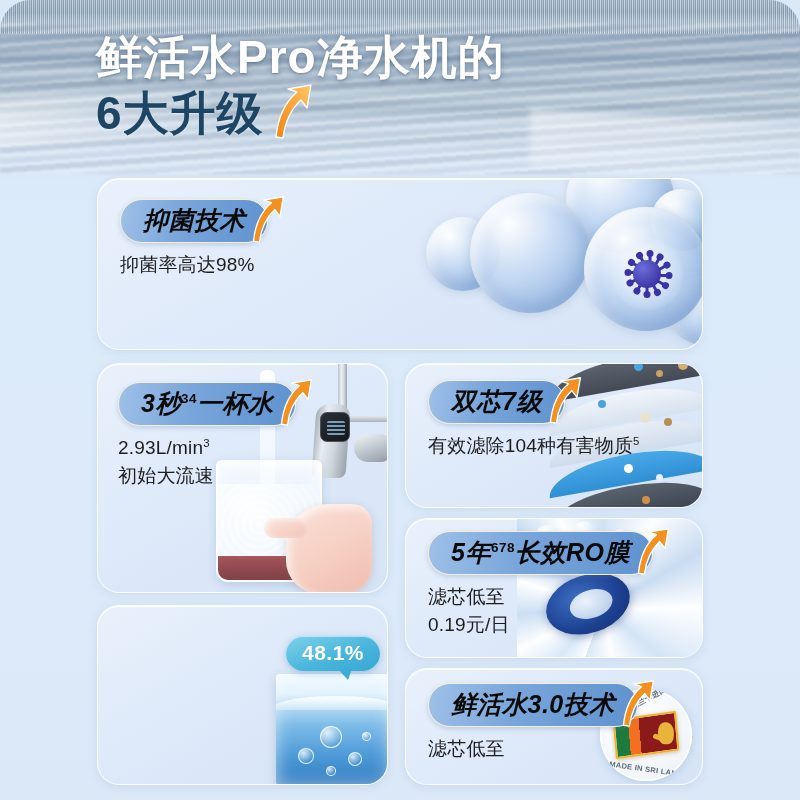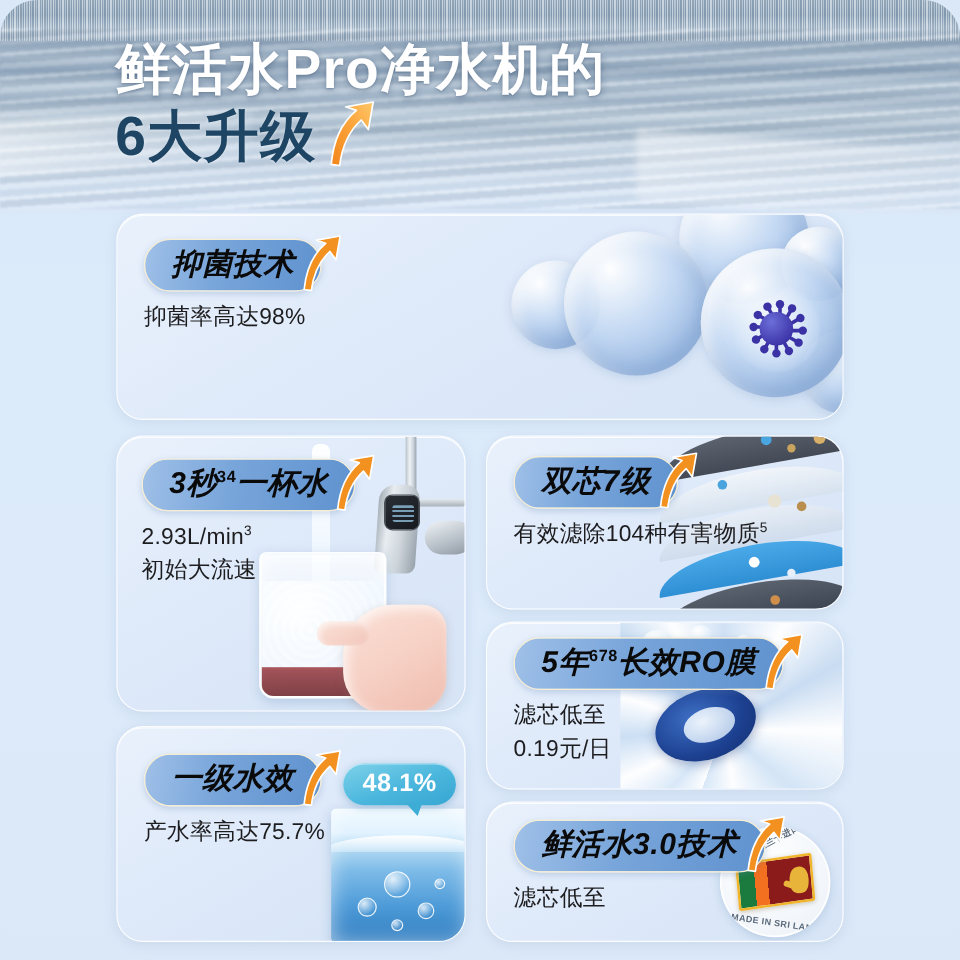--- a/index.html
+++ b/index.html
@@ -461,31 +461,20 @@
       <div class="tank">
         <div class="tank-wave"></div>
         <div class="bub" style="left:44px;top:52px;width:22px;height:22px;"></div>
         <div class="bub" style="left:22px;top:74px;width:16px;height:16px;"></div>
         <div class="bub" style="left:72px;top:78px;width:14px;height:14px;"></div>
         <div class="bub" style="left:50px;top:92px;width:10px;height:10px;"></div>
         <div class="bub" style="left:86px;top:58px;width:9px;height:9px;"></div>
       </div>
     </div>
 
-    <div class="card-body c5-body">
-      <div class="pill-row">
-        <div class="pill">一级水效</div>
-        <span class="arrow pill-arrow">
-          <svg width="40" height="48" viewBox="0 0 46 56">
-            <path d="M6 54 C8 34 14 20 27 9 L18 6 L41 2 L37 25 L31 17 C20 27 15 39 13 55 Z" fill="#f2911f" stroke="#ffffff" stroke-width="1.6" stroke-linejoin="round"></path>
-          </svg>
-        </span>
-      </div>
-      <div class="sub">产水率高达75.7%</div>
-    </div>
   </div>
 
   <div class="card" id="card-freshwater">
     <div class="seal">
       <div class="seal-flag">
         <div class="seal-lion"></div>
       </div>
       <div class="seal-txt">
         <span style="left:22px; top:6px; transform:rotate(-28deg);">斯里兰卡进口</span>
         <span style="left:9px; bottom:7px; transform:rotate(8deg);">MADE IN SRI LANKA</span>

